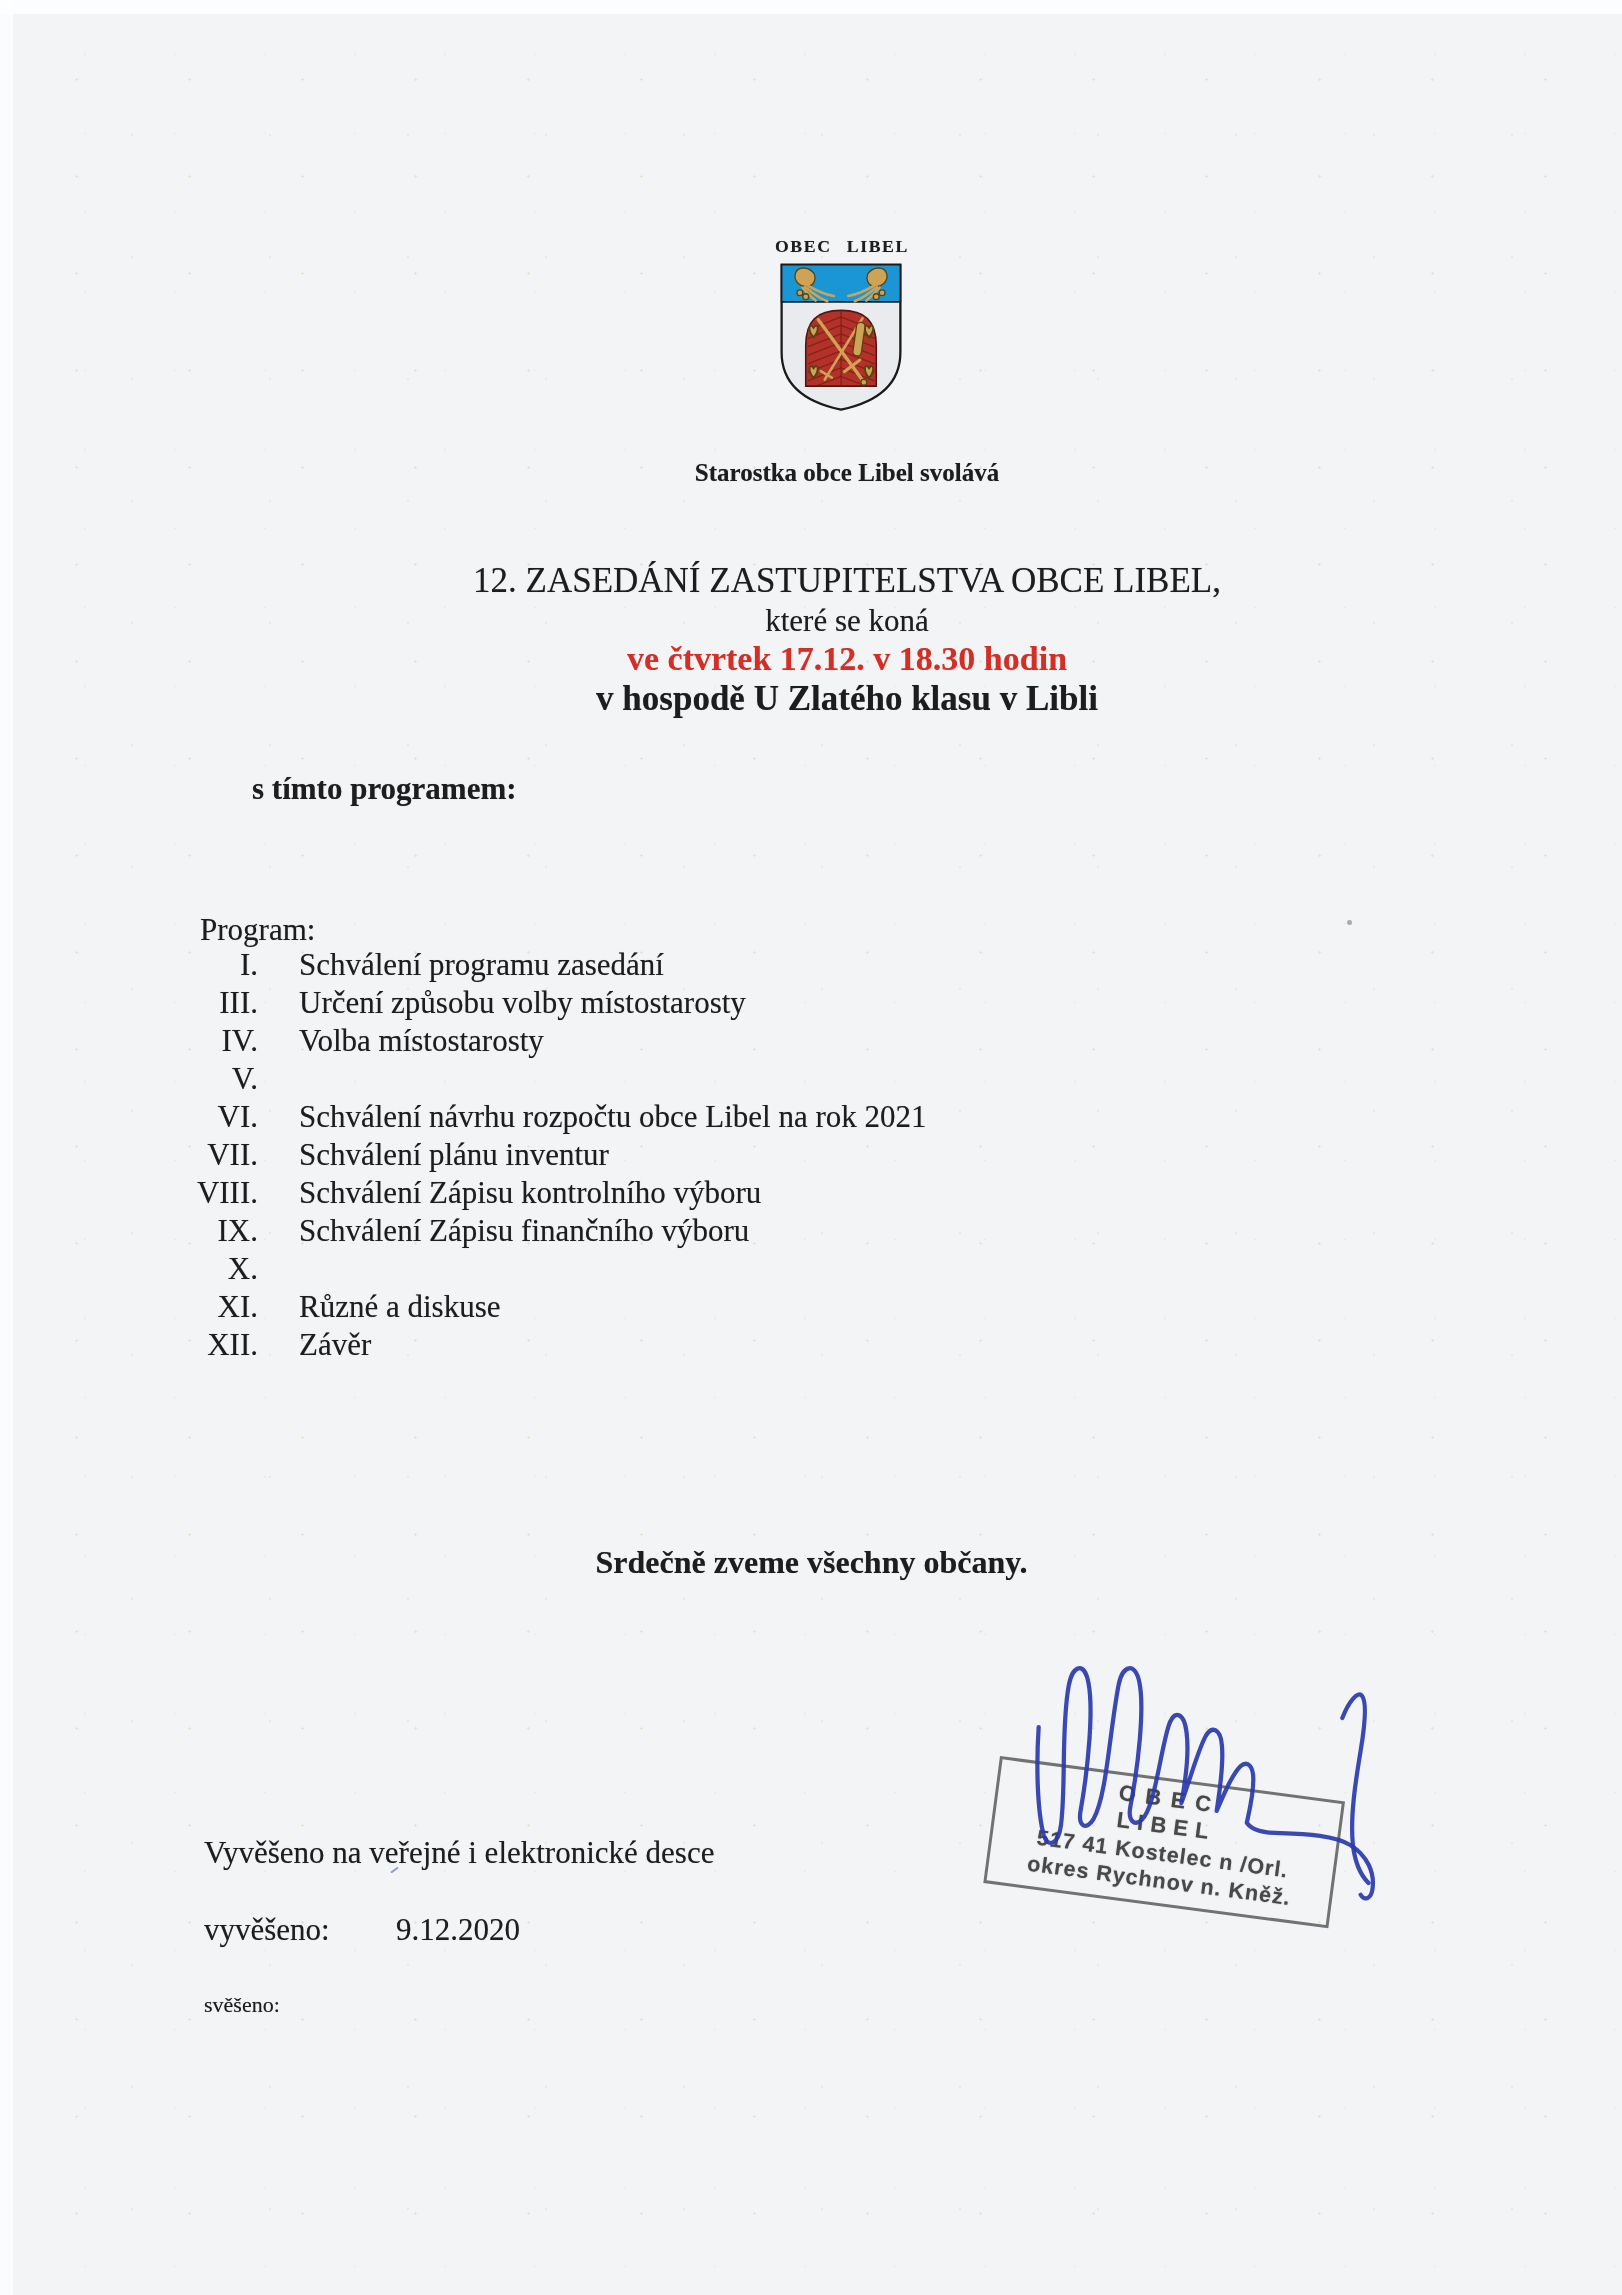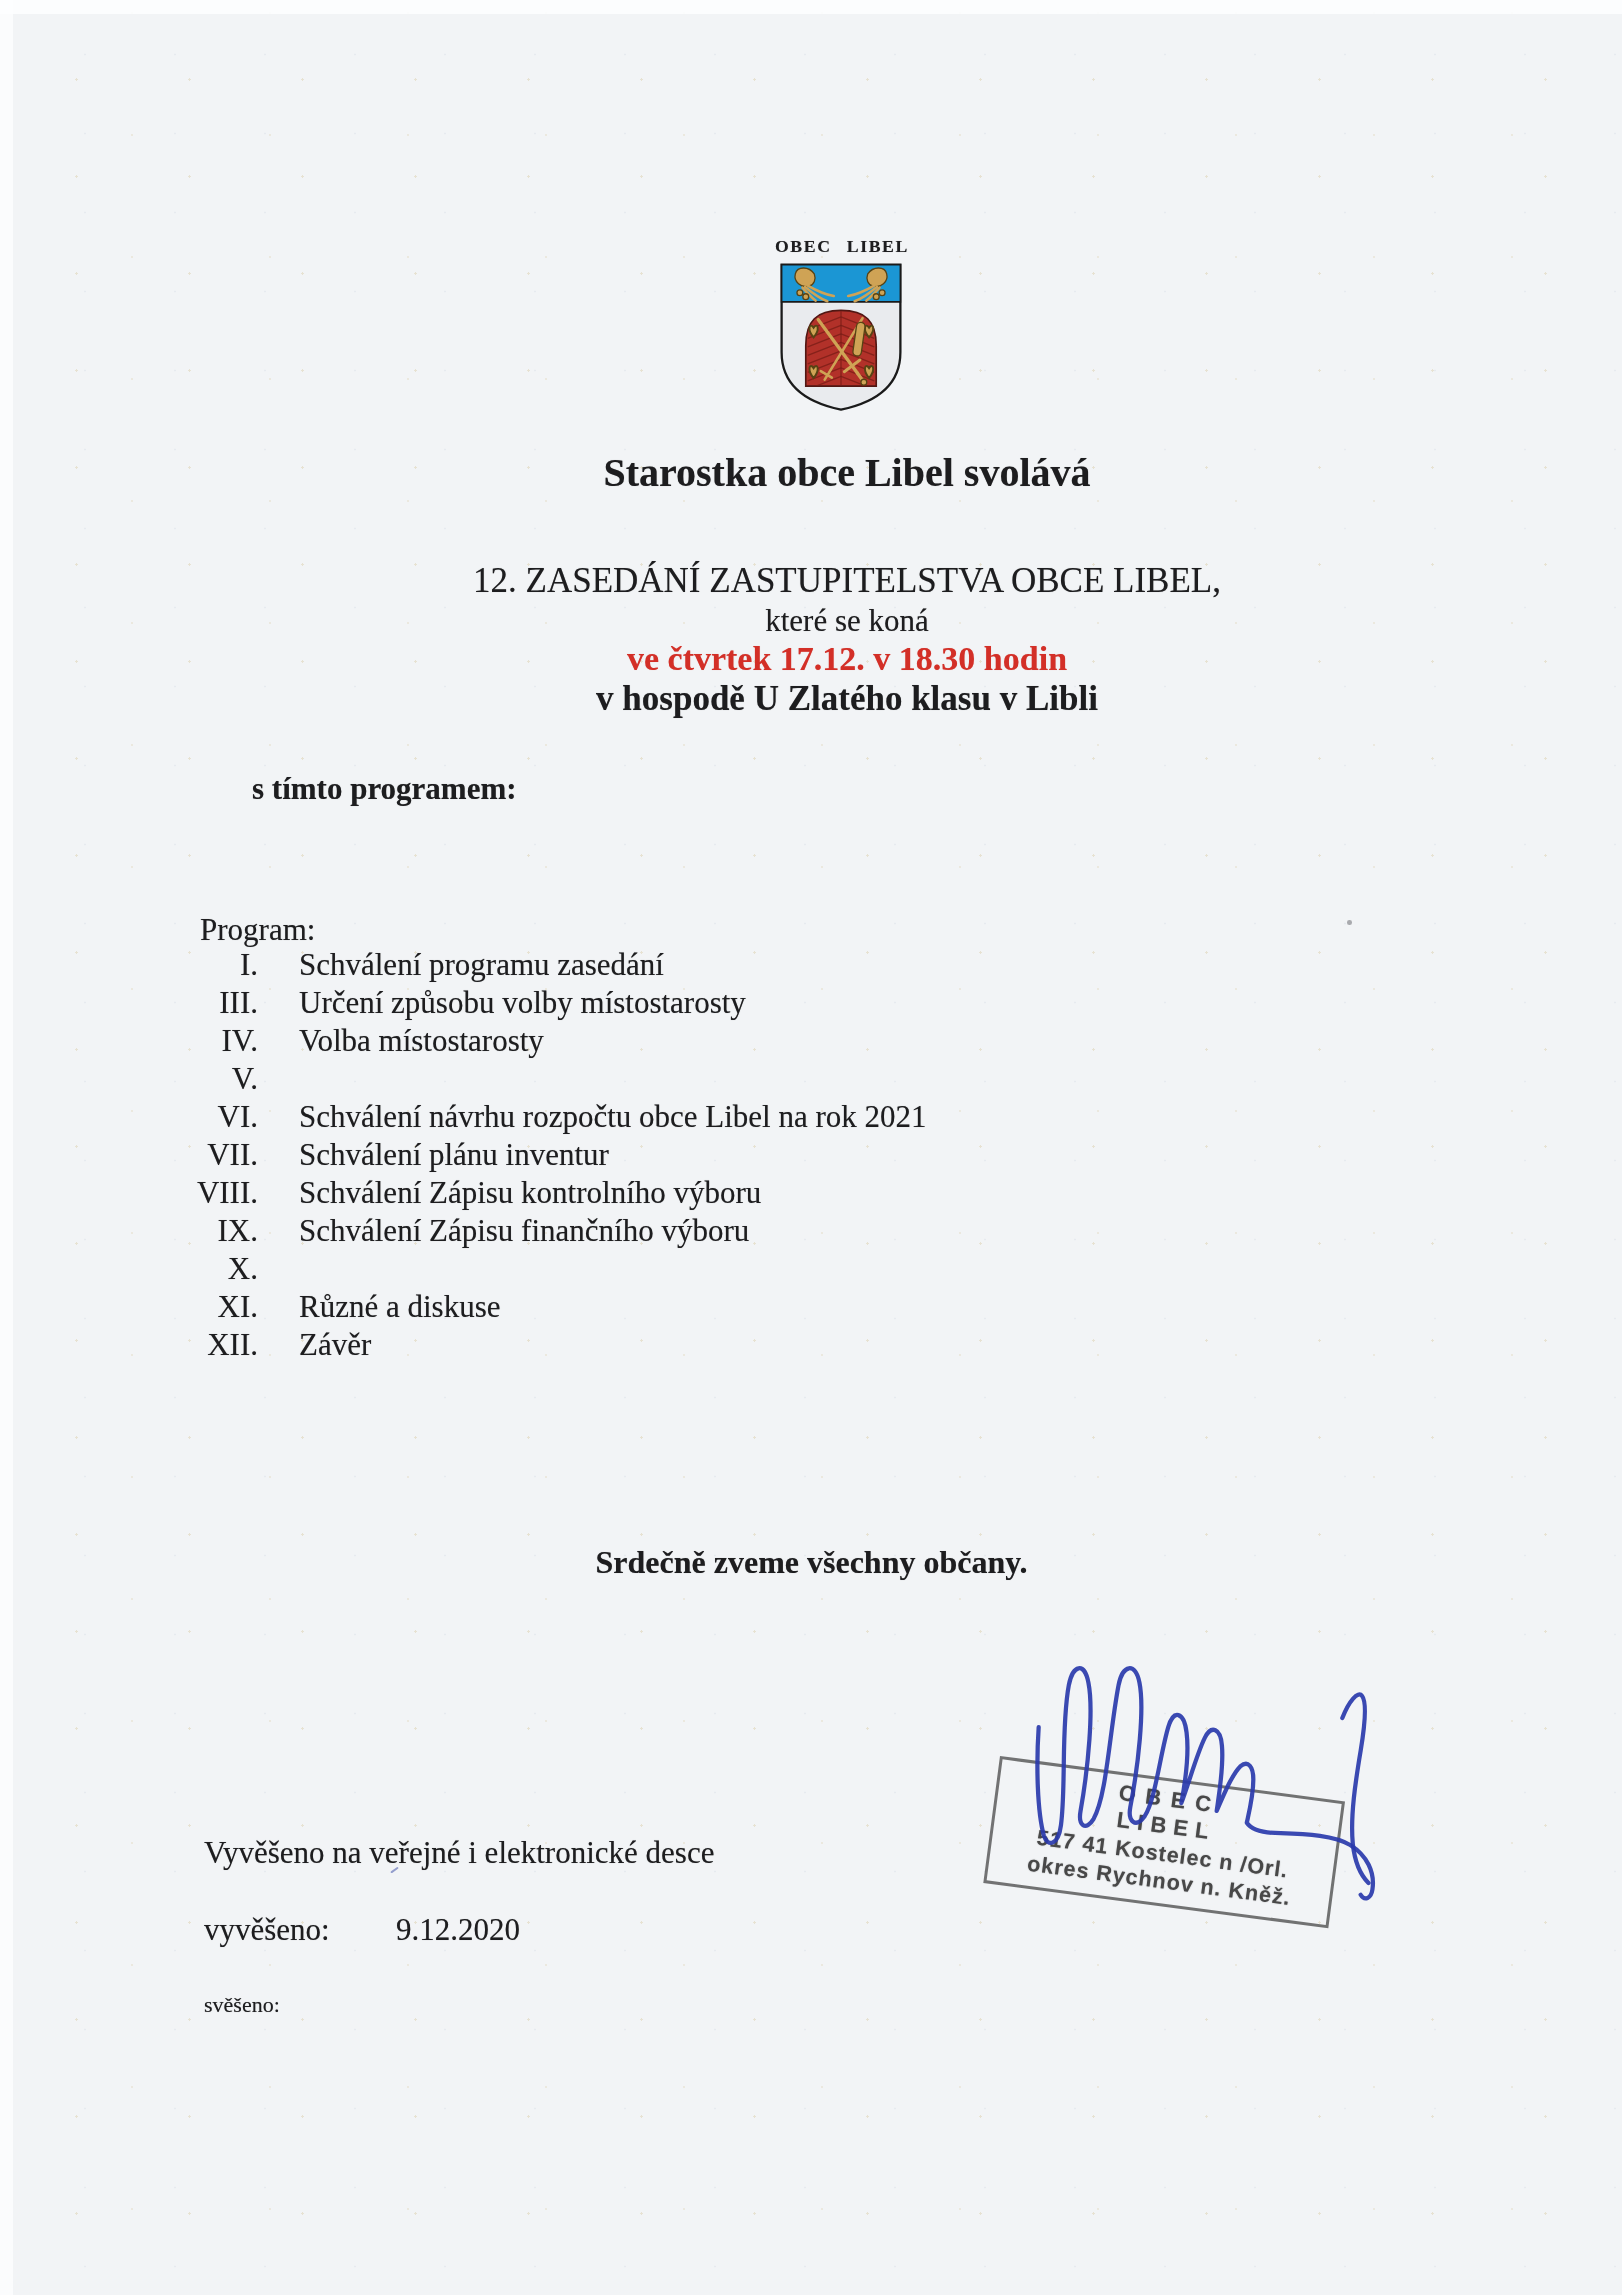--- a/index.html
+++ b/index.html
@@ -36,21 +36,21 @@
   .sh-outline{fill:var(--shield-silver,#e9ebee);stroke:#1a1a1a;stroke-width:3.5;}
   .sh-chief{fill:var(--shield-blue,#1b96d4);stroke:#1a1a1a;stroke-width:2.5;}
   .sh-gold{fill:var(--shield-gold,#cfa355);stroke:#574314;stroke-width:2;}
   .sh-gold-line{fill:none;stroke:var(--shield-gold,#cfa355);stroke-width:4;stroke-linecap:round;}
   .sh-red{fill:var(--shield-red,#b23129);stroke:#511713;stroke-width:2.5;}
   .sh-hatch{stroke:#771c16;stroke-width:2;opacity:.75;fill:none;}
   .sh-blade{stroke:var(--shield-gold,#cfa355);fill:none;stroke-linecap:round;}
 
   
   .cline{position:absolute;left:0;width:1623px;text-align:center;padding-left:71px;box-sizing:border-box;white-space:nowrap;}
-  .l-convener{top:453px;font-size:40px;font-weight:bold;line-height:39px;}
+  .l-convener{top:453px;font-size:25px;font-weight:bold;line-height:39px;}
   .l-title{top:560px;font-size:35px;line-height:42px;}
   .l-subtitle{top:602px;font-size:31px;line-height:38px;}
   .l-datetime{top:639px;font-size:34px;font-weight:bold;line-height:39px;color:var(--accent-red,#d32f27);text-shadow:0 0 0.7px rgba(200,40,30,.4);}
   .l-venue{top:678px;font-size:35px;font-weight:bold;line-height:41px;}
 
   .l-intro{position:absolute;left:252px;top:770px;font-size:31px;font-weight:bold;line-height:38px;}
   .l-program-label{position:absolute;left:200px;top:911px;font-size:31px;font-weight:normal;line-height:38px;}
 
   
   .prog{position:absolute;left:0;top:946px;width:1440px;font-size:31px;line-height:38px;}

